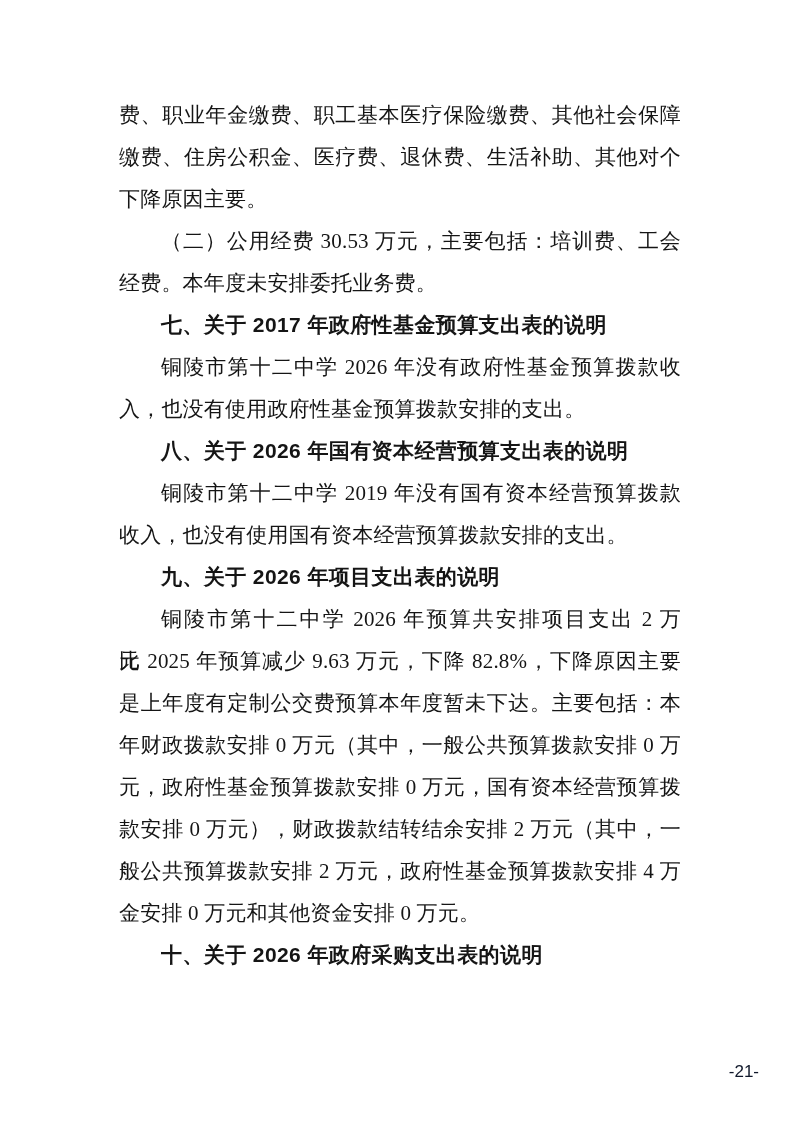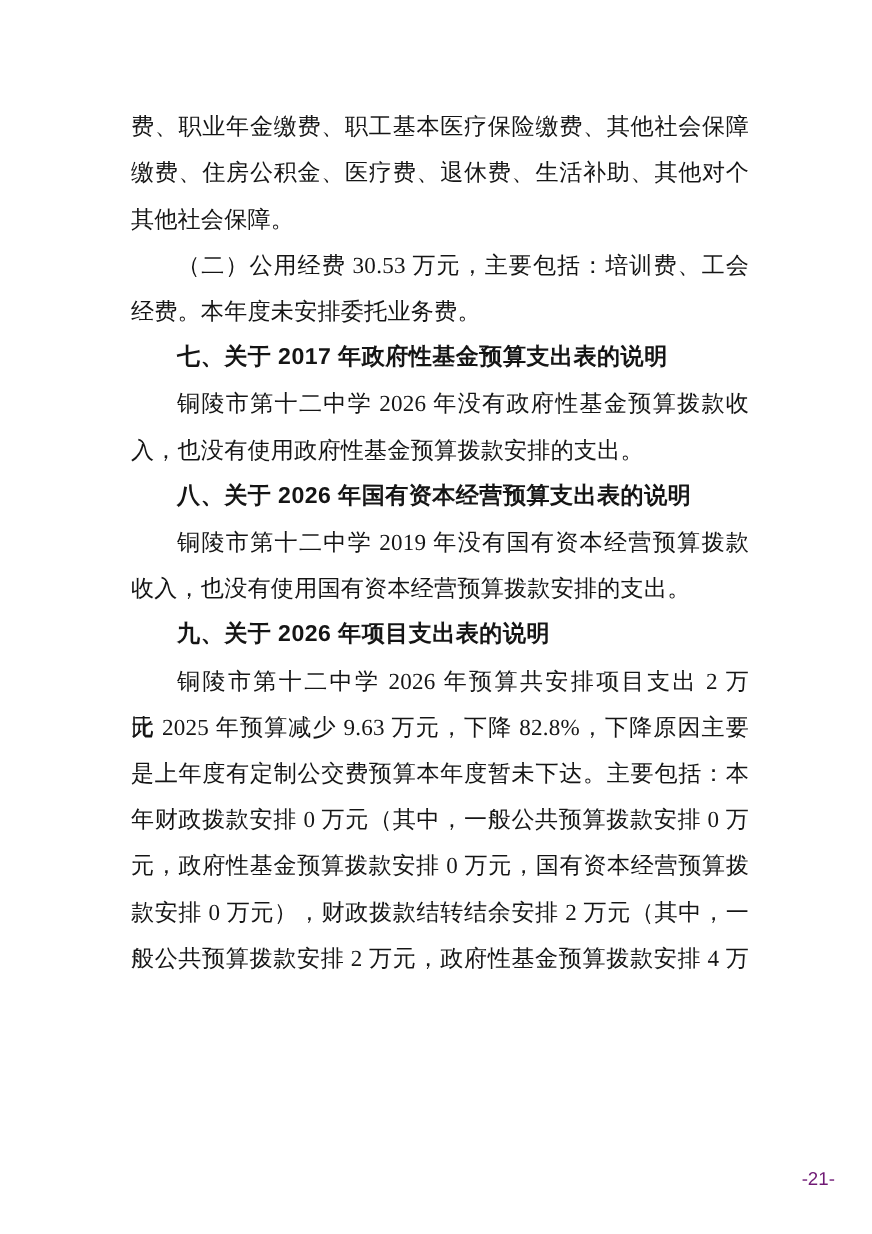--- a/index.html
+++ b/index.html
@@ -43,42 +43,44 @@
     font-weight: 700;
     text-indent: 2em;
     letter-spacing: 0.4px;
   }
   .page-number {
     position: absolute;
     top: 1062px;
     right: 34px;
     font-family: "Liberation Sans", "DejaVu Sans", sans-serif;
     font-size: 17px;
-    color: #701a75;
+    color: #0f172a;
   }
 </style>
 </head>
 <body>
 
 <div class="page">
   <div class="content">
     <div class="line body stretch">费、职业年金缴费、职工基本医疗保险缴费、其他社会保障</div>
     <div class="line body stretch">缴费、住房公积金、医疗费、退休费、生活补助、其他对个</div>
-    <div class="line body">其他社会保障。</div>
+    <div class="line body">下降原因主要。</div>
     <div class="line body indent stretch">（二）公用经费 30.53 万元，主要包括：培训费、工会</div>
     <div class="line body">经费。本年度未安排委托业务费。</div>
     <div class="line heading">七、关于 2017 年政府性基金预算支出表的说明</div>
     <div class="line body indent stretch">铜陵市第十二中学 2026 年没有政府性基金预算拨款收</div>
     <div class="line body">入，也没有使用政府性基金预算拨款安排的支出。</div>
     <div class="line heading">八、关于 2026 年国有资本经营预算支出表的说明</div>
     <div class="line body indent stretch">铜陵市第十二中学 2019 年没有国有资本经营预算拨款</div>
     <div class="line body">收入，也没有使用国有资本经营预算拨款安排的支出。</div>
     <div class="line heading">九、关于 2026 年项目支出表的说明</div>
     <div class="line body indent stretch">铜陵市第十二中学 2026 年预算共安排项目支出 2 万元，</div>
     <div class="line body stretch">比 2025 年预算减少 9.63 万元，下降 82.8%，下降原因主要</div>
     <div class="line body stretch">是上年度有定制公交费预算本年度暂未下达。主要包括：本</div>
     <div class="line body stretch">年财政拨款安排 0 万元（其中，一般公共预算拨款安排 0 万</div>
     <div class="line body stretch">元，政府性基金预算拨款安排 0 万元，国有资本经营预算拨</div>
     <div class="line body stretch">款安排 0 万元），财政拨款结转结余安排 2 万元（其中，一</div>
     <div class="line body stretch">般公共预算拨款安排 2 万元，政府性基金预算拨款安排 4 万</div>
+    <div class="line body">金安排 0 万元和其他资金安排 0 万元。</div>
+    <div class="line heading">十、关于 2026 年政府采购支出表的说明</div>
   </div>
   <div class="page-number">-21-</div>
 </div>
 
 </body></html>

